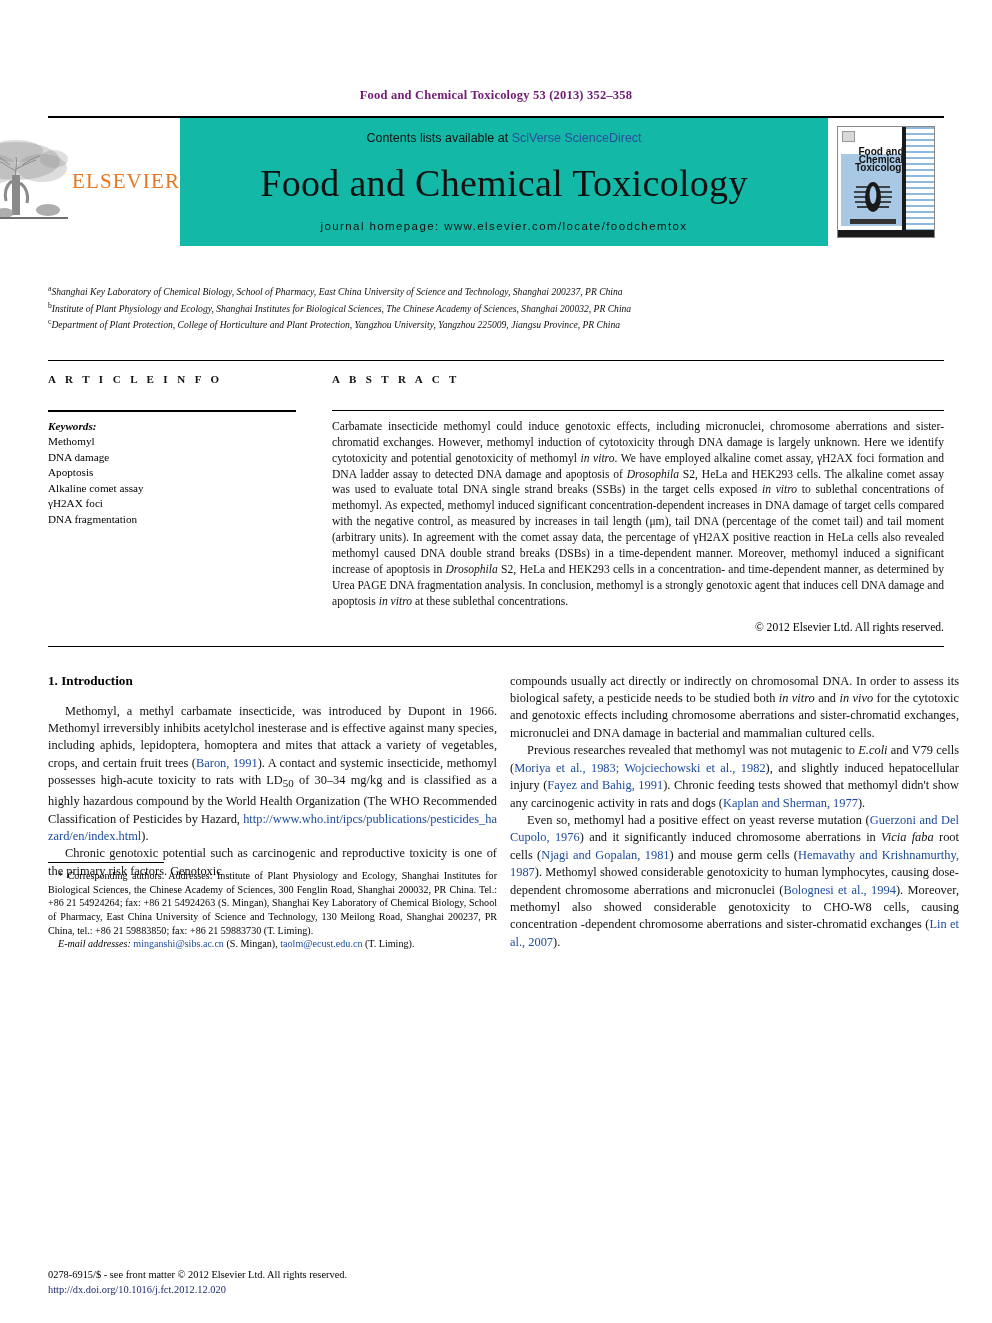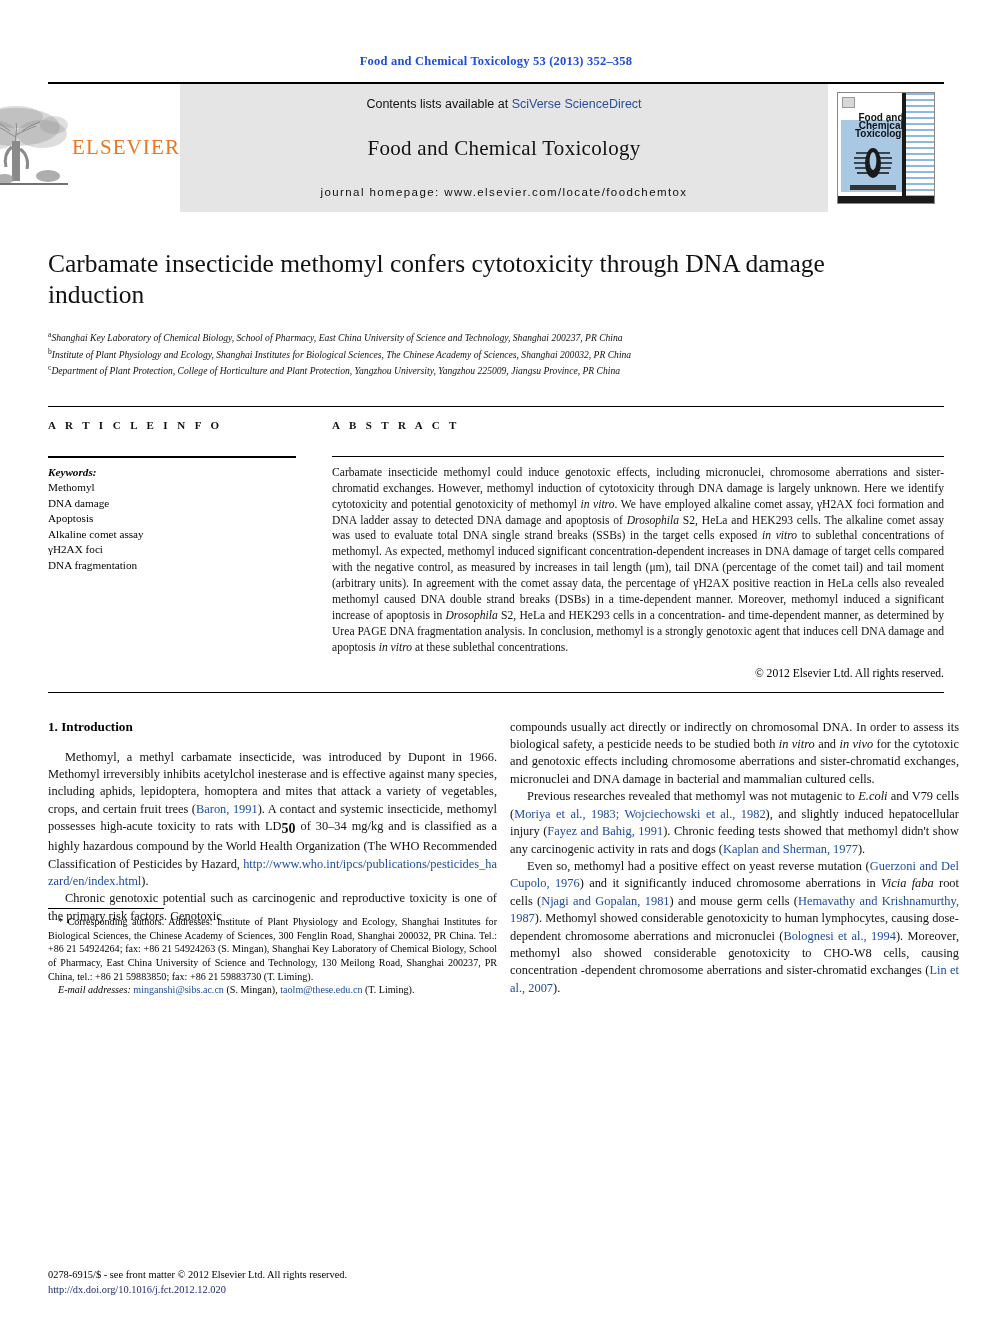--- a/index.html
+++ b/index.html
@@ -22,22 +22,22 @@
     box-sizing: border-box;
     padding: 0 48px;
   }
 
   
   .running-head {
     text-align: center;
     font-family: "Liberation Serif", serif;
     font-weight: bold;
     font-size: 12.5px;
-    color: #1d4ed8;
-    padding-top: 54px;
+    color: #701a75;
+    padding-top: 88px;
     letter-spacing: .2px;
   }
 
   
   .masthead {
     margin-top: 13px;
     border-top: 2.5px solid #000;
     display: flex;
     align-items: stretch;
     height: 128px;
@@ -56,37 +56,37 @@
   .elsevier-word {
     font-family: "Liberation Serif", serif;
     font-size: 21px;
     color: #e87722;
     letter-spacing: 1.1px;
     line-height: 1;
     margin-top: 1px;
   }
   .masthead-center {
     flex: 1 1 auto;
-    background: #e5e5e5;
+    background: #14b8a6;
     display: flex;
     flex-direction: column;
     align-items: center;
     justify-content: space-between;
     padding: 13px 0 14px 0;
     box-sizing: border-box;
   }
   .contents-line {
     font-family: "Liberation Sans", sans-serif;
     font-size: 12.5px;
     color: #111;
   }
   .contents-line .sd-link { color: #2a4d9b; }
   .journal-title {
     font-family: "Liberation Serif", serif;
-    font-size: 21px;
+    font-size: 38px;
     color: #111;
     letter-spacing: .3px;
   }
   .homepage-line {
     font-family: "Liberation Sans", sans-serif;
     font-size: 11.5px;
     color: #111;
     letter-spacing: 1.4px;
   }
   .masthead-cover {
@@ -241,21 +241,21 @@
     font-size: 12.4px;
     line-height: 17.4px;
     text-align: justify;
     text-indent: 17px;
     color: #111;
   }
   p.body-p.noindent { text-indent: 0; }
   .cite { color: #1b4a9b; }
   .ext-link { color: #1b4a9b; word-break: break-all; }
   .body-p em { font-style: italic; }
-  sub.small { font-size: 14px; font-weight: bold; }
+  sub.small { font-size: 11px; }
 
   
   .footnote-area {
     position: absolute;
     left: 0;
     bottom: 0;
     width: 449px;
   }
   .footnote-rule {
     border-top: .9px solid #000;
@@ -358,21 +358,20 @@
         </div>
         <div class="cover-caption"></div>
         <div class="cover-spine"></div>
         <div class="cover-stripes"></div>
         <div class="cover-foot"></div>
       </div>
     </div>
   </div>
 
   <div class="title-block">
-    <h1 class="article-title">Carbamate insecticide methomyl confers cytotoxicity through DNA damage induction</h1>
     <div class="affiliations">
       <div><sup>a</sup><span>Shanghai Key Laboratory of Chemical Biology, School of Pharmacy, East China University of Science and Technology, Shanghai 200237, PR China</span></div>
       <div><sup>b</sup><span>Institute of Plant Physiology and Ecology, Shanghai Institutes for Biological Sciences, The Chinese Academy of Sciences, Shanghai 200032, PR China</span></div>
       <div><sup>c</sup><span>Department of Plant Protection, College of Horticulture and Plant Protection, Yangzhou University, Yangzhou 225009, Jiangsu Province, PR China</span></div>
     </div>
   </div>
 
   <div class="info-abstract">
 
     <div class="col-info">
@@ -402,21 +401,21 @@
   <div class="body-cols">
 
     <div class="bcol">
       <h2 class="section-title">1. Introduction</h2>
       <p class="body-p">Methomyl, a methyl carbamate insecticide, was introduced by Dupont in 1966. Methomyl irreversibly inhibits acetylchol inesterase and is effective against many species, including aphids, lepidoptera, homoptera and mites that attack a variety of vegetables, crops, and certain fruit trees (<span class="cite">Baron, 1991</span>). A contact and systemic insecticide, methomyl possesses high-acute toxicity to rats with LD<sub class="small">50</sub> of 30–34 mg/kg and is classified as a highly hazardous compound by the World Health Organization (The WHO Recommended Classification of Pesticides by Hazard, <span class="ext-link">http://www.who.int/ipcs/publications/pesticides_hazard/en/index.html</span>).</p>
       <p class="body-p">Chronic genotoxic potential such as carcinogenic and reproductive toxicity is one of the primary risk factors. Genotoxic</p>
 
       <div class="footnote-area">
         <div class="footnote-rule"></div>
         <p class="fn">* Corresponding authors. Addresses: Institute of Plant Physiology and Ecology, Shanghai Institutes for Biological Sciences, the Chinese Academy of Sciences, 300 Fenglin Road, Shanghai 200032, PR China. Tel.: +86 21 54924264; fax: +86 21 54924263 (S. Mingan), Shanghai Key Laboratory of Chemical Biology, School of Pharmacy, East China University of Science and Technology, 130 Meilong Road, Shanghai 200237, PR China, tel.: +86 21 59883850; fax: +86 21 59883730 (T. Liming).</p>
-        <p class="fn"><em>E-mail addresses:</em> <span class="fn-link">minganshi@sibs.ac.cn</span> (S. Mingan), <span class="fn-link">taolm@these.edu.cn</span> (T. Liming).</p>
+        <p class="fn"><em>E-mail addresses:</em> <span class="fn-link">minganshi@sibs.ac.cn</span> (S. Mingan), <span class="fn-link">taolm@ecust.edu.cn</span> (T. Liming).</p>
       </div>
     </div>
 
     <div class="bcol">
       <p class="body-p noindent">compounds usually act directly or indirectly on chromosomal DNA. In order to assess its biological safety, a pesticide needs to be studied both <em>in vitro</em> and <em>in vivo</em> for the cytotoxic and genotoxic effects including chromosome aberrations and sister-chromatid exchanges, micronuclei and DNA damage in bacterial and mammalian cultured cells.</p>
       <p class="body-p">Previous researches revealed that methomyl was not mutagenic to <em>E.coli</em> and V79 cells (<span class="cite">Moriya et al., 1983; Wojciechowski et al., 1982</span>), and slightly induced hepatocellular injury (<span class="cite">Fayez and Bahig, 1991</span>). Chronic feeding tests showed that methomyl didn't show any carcinogenic activity in rats and dogs (<span class="cite">Kaplan and Sherman, 1977</span>).</p>
       <p class="body-p">Even so, methomyl had a positive effect on yeast reverse mutation (<span class="cite">Guerzoni and Del Cupolo, 1976</span>) and it significantly induced chromosome aberrations in <em>Vicia faba</em> root cells (<span class="cite">Njagi and Gopalan, 1981</span>) and mouse germ cells (<span class="cite">Hemavathy and Krishnamurthy, 1987</span>). Methomyl showed considerable genotoxicity to human lymphocytes, causing dose-dependent chromosome aberrations and micronuclei (<span class="cite">Bolognesi et al., 1994</span>). Moreover, methomyl also showed considerable genotoxicity to CHO-W8 cells, causing concentration -dependent chromosome aberrations and sister-chromatid exchanges (<span class="cite">Lin et al., 2007</span>).</p>
     </div>
   </div>
 

